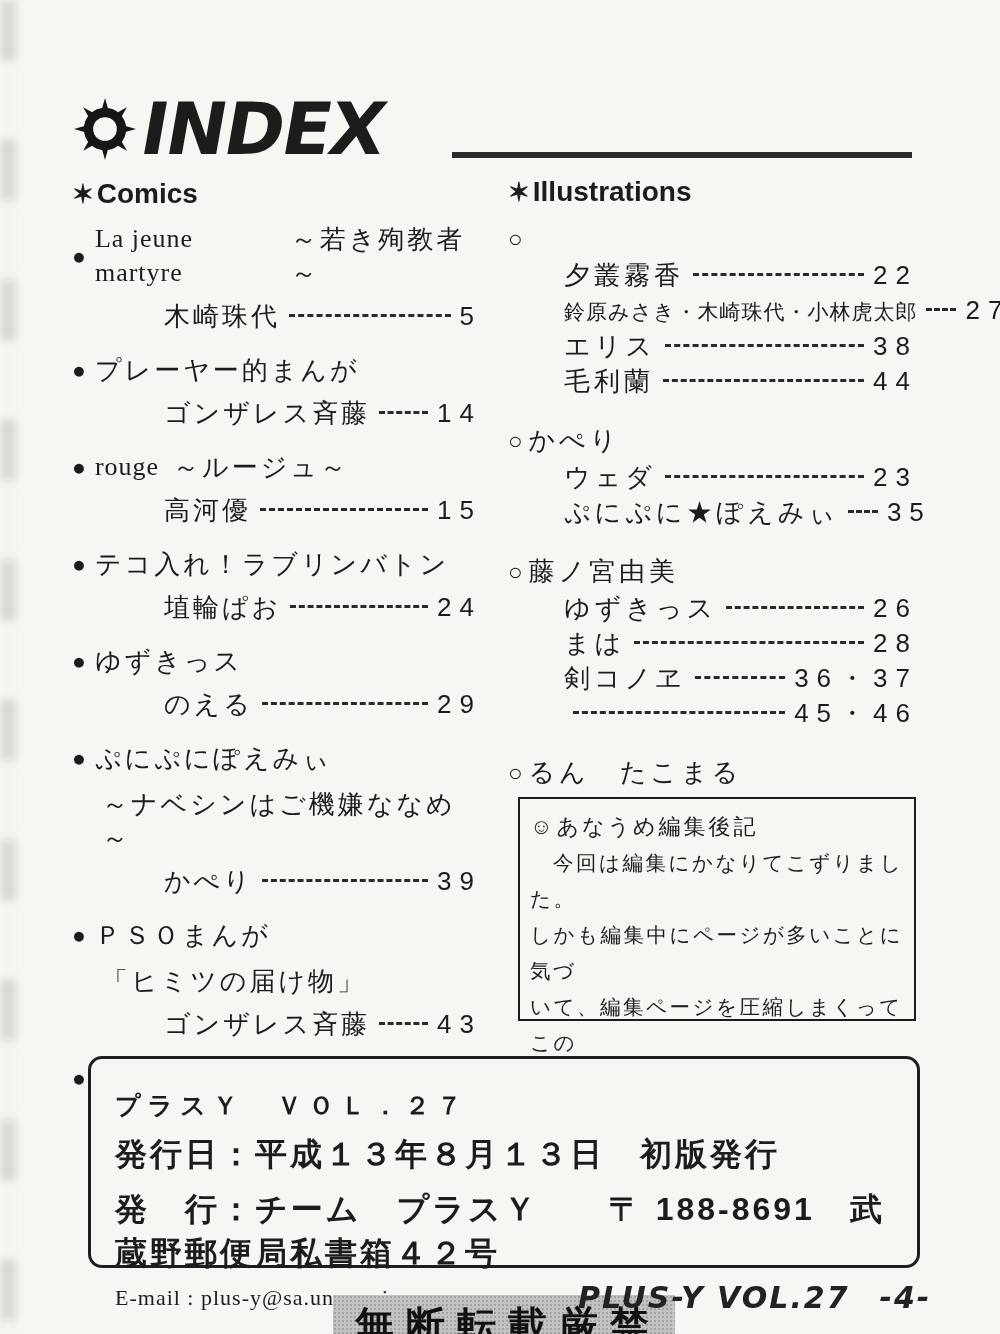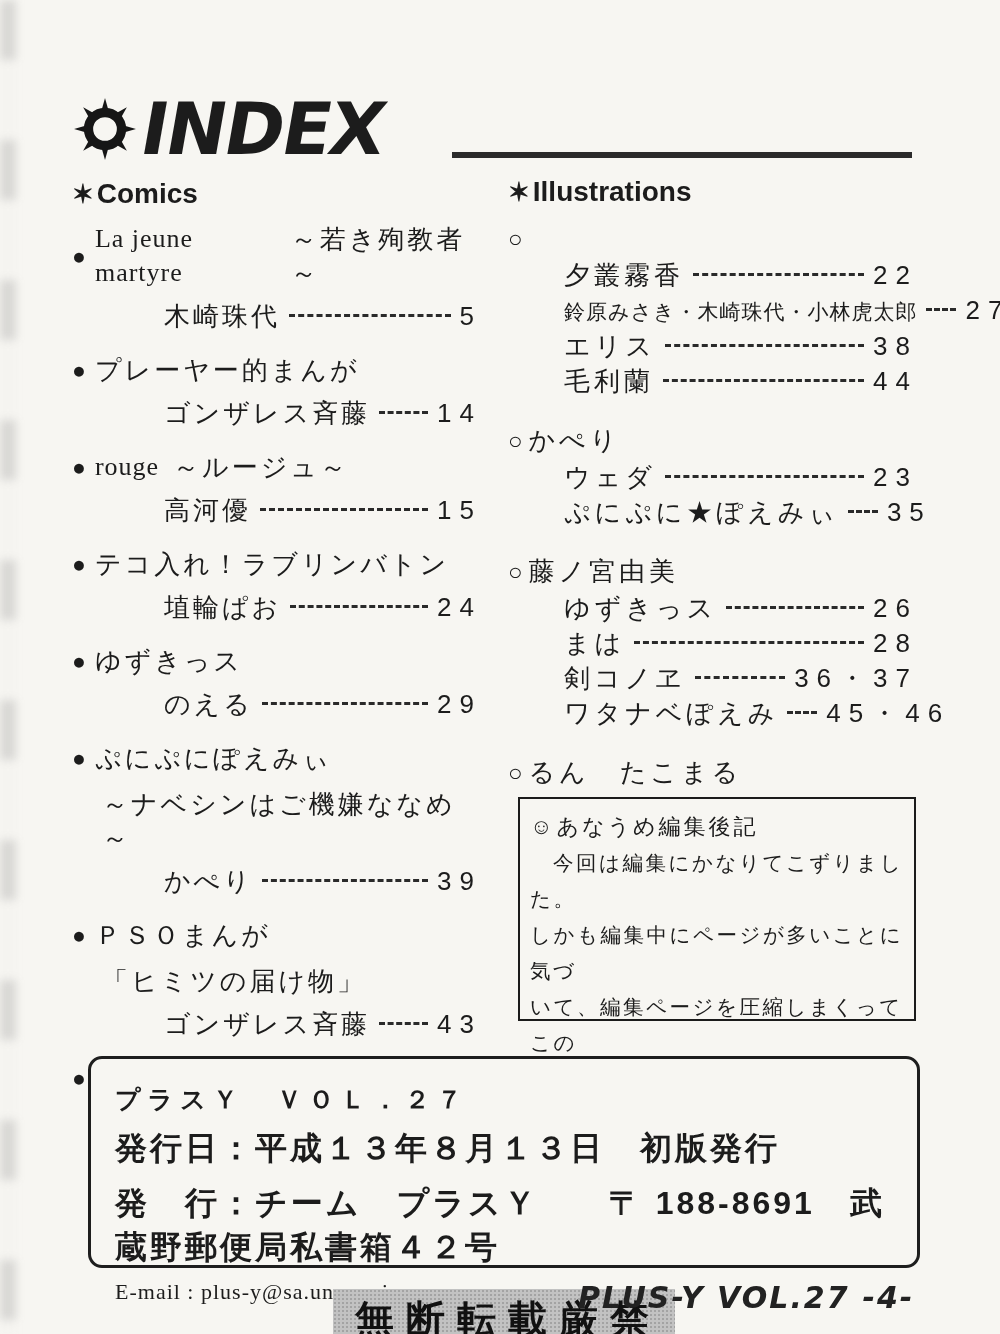--- a/index.html
+++ b/index.html
@@ -54,37 +54,37 @@
     border:2.5px solid #1b1b1b;box-sizing:border-box;padding:10px 10px;
     font-size:20.5px;line-height:36px;letter-spacing:2.5px;background:#f7f6f2;
   }
   .note-title{display:flex;align-items:center;font-size:22px;letter-spacing:3px;}
   .smiley{font-size:22px;margin-right:4px;letter-spacing:0;}
 
   
   .colophon{
     position:absolute;left:88px;top:1056px;width:832px;height:212px;
     border:3px solid #1e1e1e;border-radius:14px;box-sizing:border-box;
-    padding:24px 24px 10px;background:#f7f6f2;
+    padding:30px 24px 10px;background:#f7f6f2;
   }
   .c-line1{font-size:25px;letter-spacing:7px;font-weight:bold;}
   .c-line{font-size:32px;letter-spacing:3px;font-weight:bold;margin-top:11px;}
   .c-email{font-family:"Liberation Serif",serif;font-size:22px;letter-spacing:1px;margin-top:9px;font-weight:normal;}
   .stamp{
     width:fit-content;margin:-16px auto 0;position:relative;
     background-color:#c2c2c2;
     background-image:radial-gradient(rgba(0,0,0,.16) 1px, transparent 1.2px);
     background-size:4px 4px;
     font-size:39px;font-weight:bold;letter-spacing:12px;
     padding:4px 14px 6px 22px;color:#111;
   }
 
   
   .footer{
-    position:absolute;left:578px;top:1280px;display:flex;gap:13px;
+    position:absolute;left:578px;top:1280px;display:flex;gap:30px;
     font-family:"DejaVu Sans",sans-serif;font-weight:900;font-style:italic;
     font-size:30px;letter-spacing:2px;color:#222;
   }
 </style>
 </head>
 <body>
 
 <div class="scan-edge"></div>
 
 <div class="logo">
@@ -280,21 +280,20 @@
         <span class="subject">まは</span>
         <span class="leader"></span>
         <span class="pnum">28</span>
       </div>
       <div class="entry">
         <span class="subject">剣コノヱ</span>
         <span class="leader"></span>
         <span class="pnum">36・37</span>
       </div>
       <div class="entry">
-        <span class="subject">ワタナベぽえみ</span>
         <span class="leader"></span>
         <span class="pnum">45・46</span>
       </div>
     </div>
 
     <div class="group">
       <div class="g-head">
         <span class="circle">○</span>
         <span>るん　たこまる</span>
       </div>

